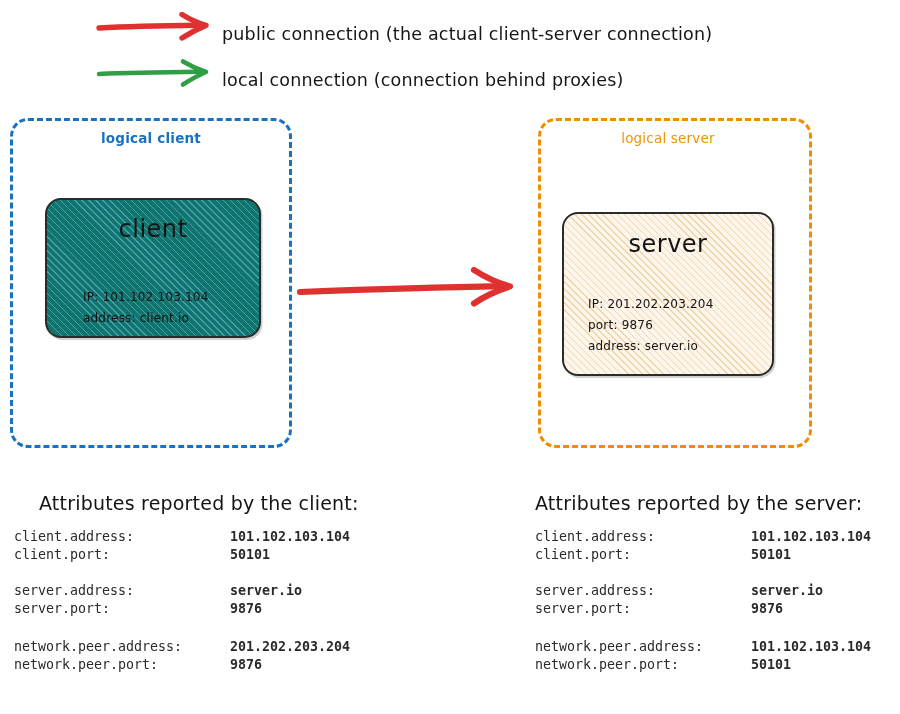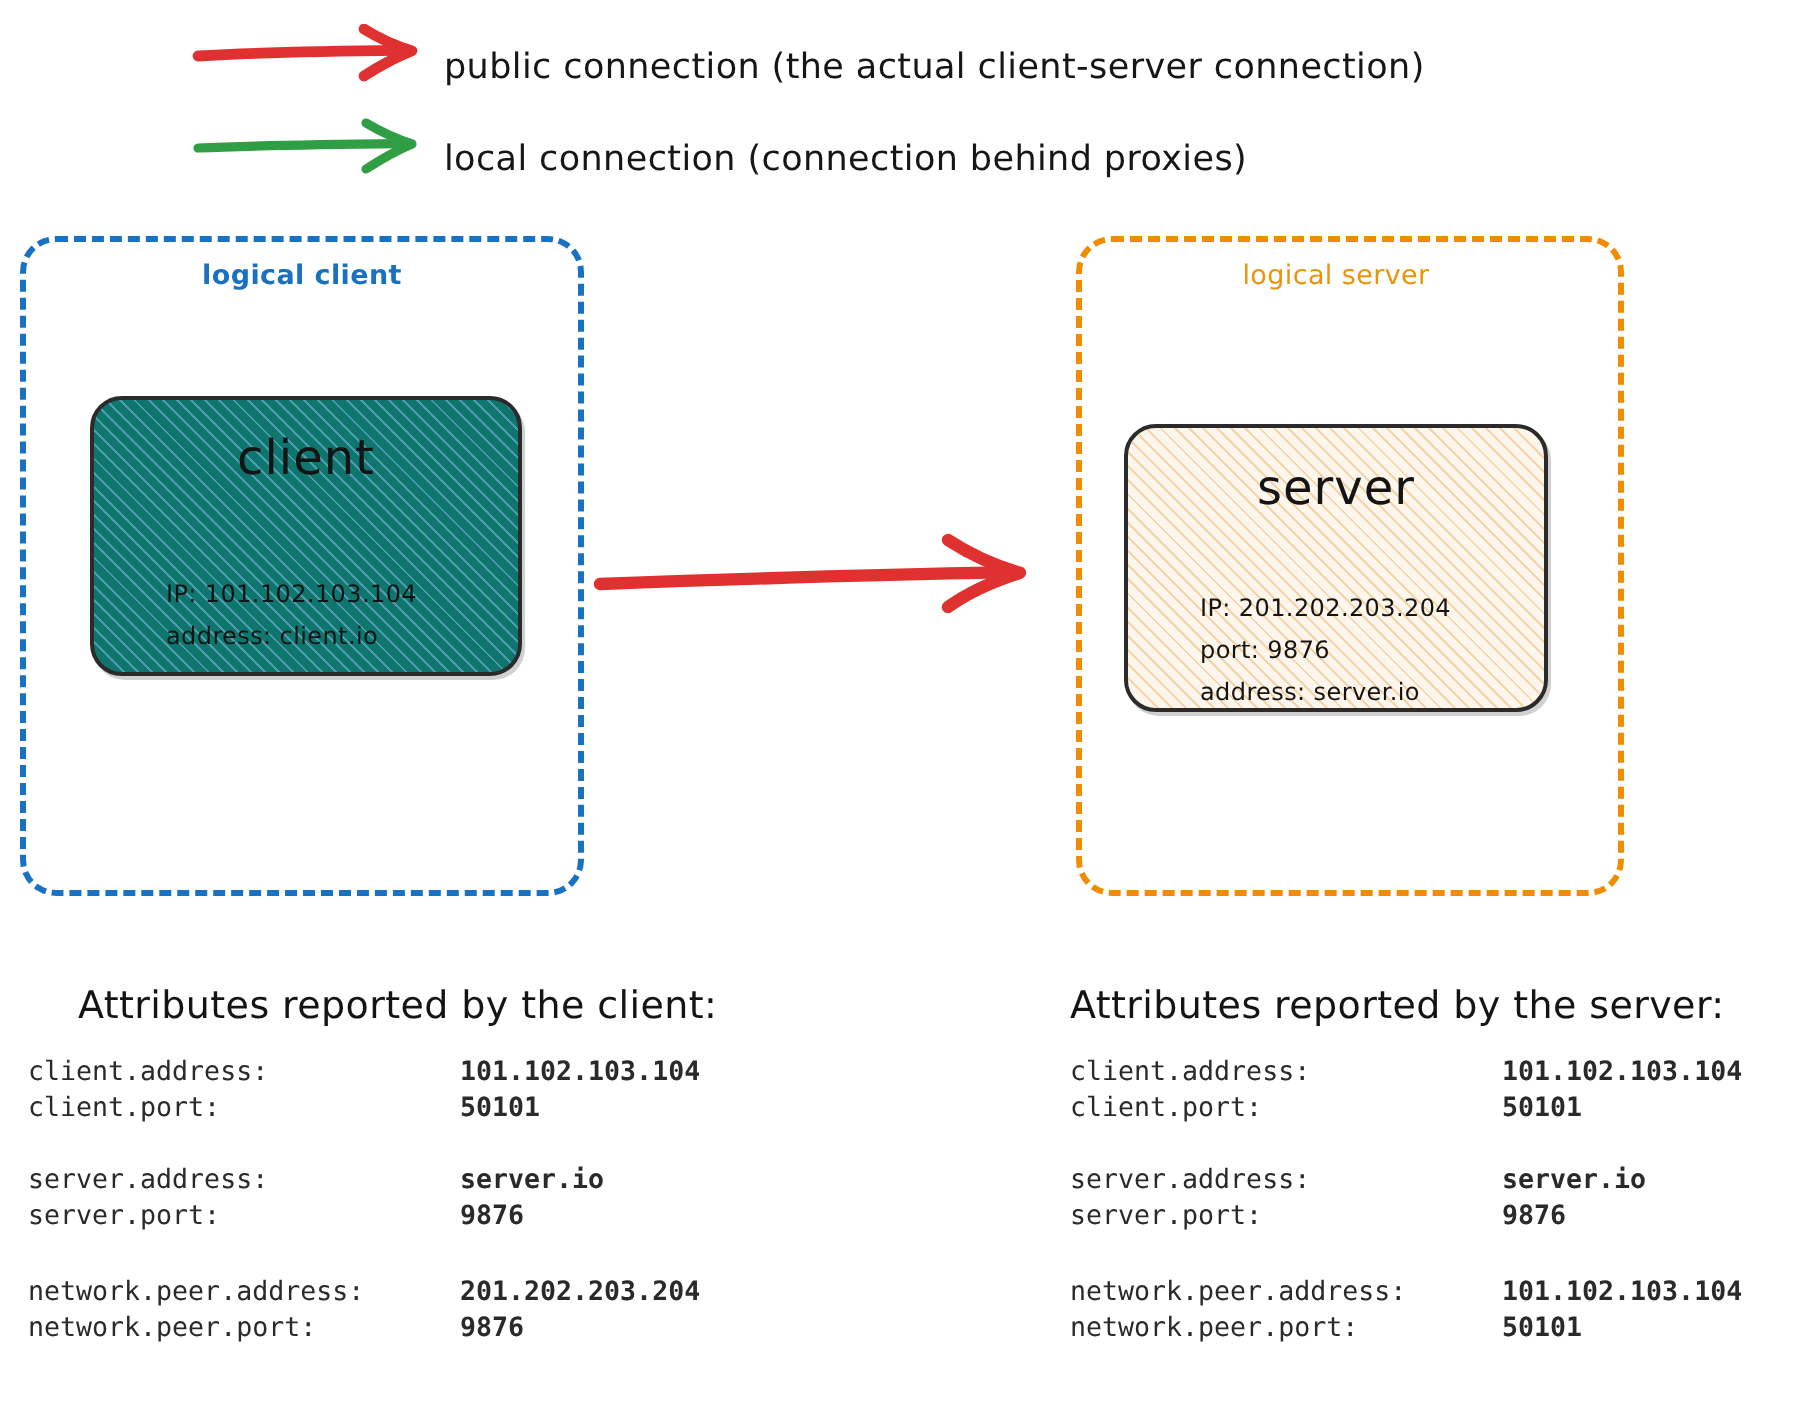--- a/index.html
+++ b/index.html
@@ -173,24 +173,24 @@
   </div>
 
   <svg class="abs" style="left:296px; top:262px;" width="224" height="52" viewBox="0 0 224 52">
     <path d="M4 30 C 58 28, 130 25.5, 206 24.2" stroke="#e03131" stroke-width="6.2" fill="none" stroke-linecap="round"></path>
     <path d="M178 8 C 188 14.5, 198.5 20, 214 24.4 C 198 29.5, 187 35, 178 41.5" stroke="#e03131" stroke-width="6.2" fill="none" stroke-linecap="round" stroke-linejoin="round"></path>
   </svg>
 
   <div class="logical-box server" style="left:538px; top:118px; width:274px; height:330px;"></div>
   <div class="logical-label server hand" style="left:668px; top:130px;">logical server</div>
 
-  <div class="node-box server-node" style="left:562px; top:212px; width:212px; height:144px;">
+  <div class="node-box server-node" style="left:562px; top:212px; width:212px; height:164px;">
     <div class="node-hatch"></div>
     <div class="node-title hand" style="top:16px;">server</div>
-    <div class="node-lines hand" style="left:24px; top:80px;margin-left:12px;">
+    <div class="node-lines hand" style="left:24px; top:80px;">
       <div>IP: 201.202.203.204</div>
       <div>port: 9876</div>
       <div>address: server.io</div>
     </div>
   </div>
 
   <div class="attr-heading hand" style="left:14px; top:492px;margin-left:25px;">Attributes reported by the client:</div>
 
   <div class="attr-table" style="left:14px; top:528px;">
 

